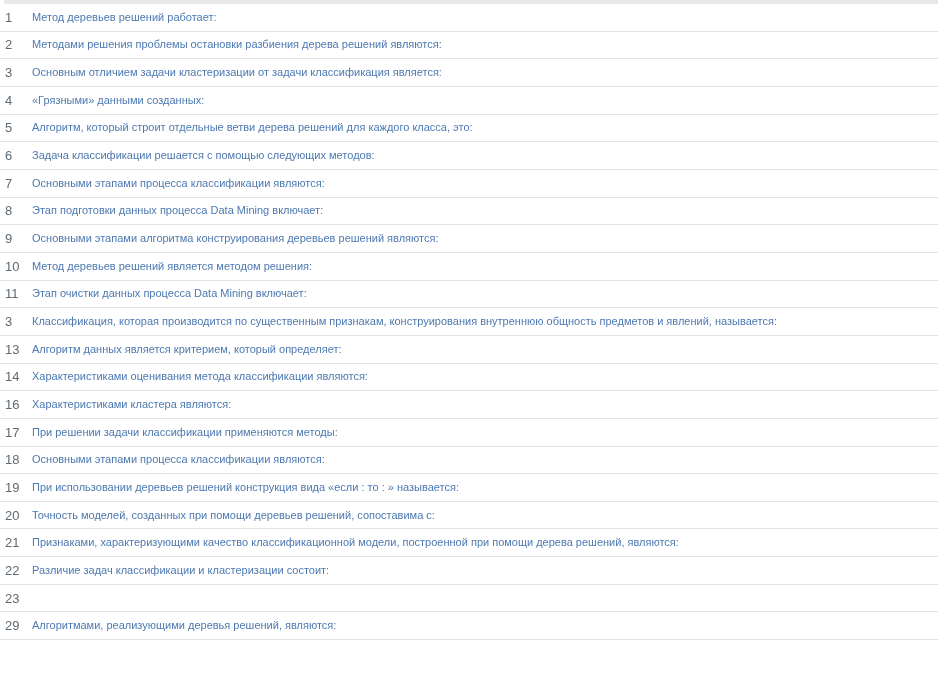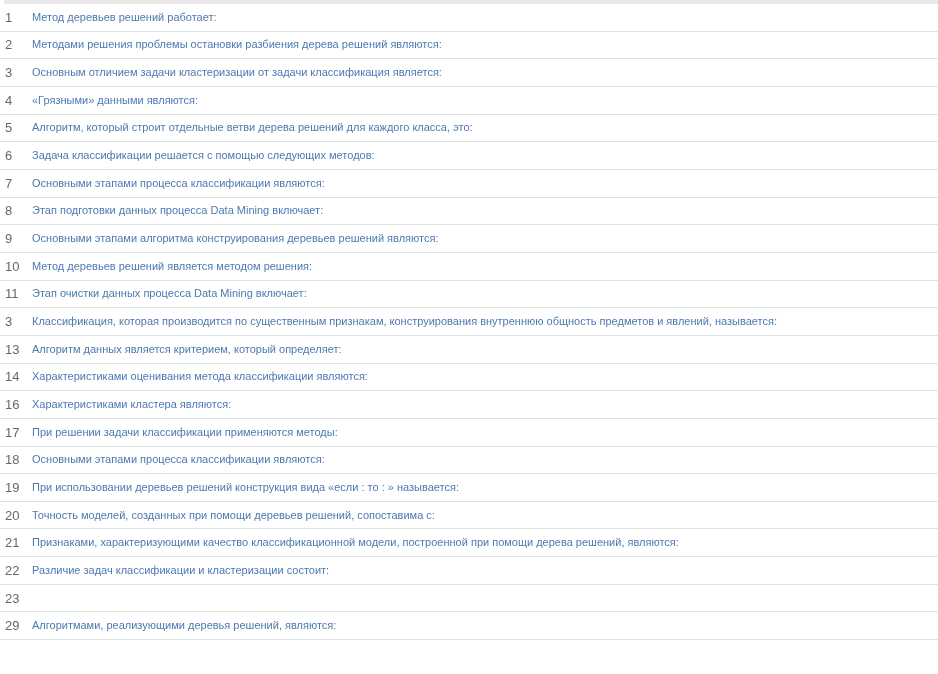--- a/index.html
+++ b/index.html
@@ -66,21 +66,21 @@
     <a class="q">Методами решения проблемы остановки разбиения дерева решений являются:</a>
   </div>
 
   <div class="row">
     <span class="num">3</span>
     <a class="q">Основным отличием задачи кластеризации от задачи классификация является:</a>
   </div>
 
   <div class="row">
     <span class="num">4</span>
-    <a class="q">«Грязными» данными являются:</a>
+    <a class="q">«Грязными» данными созданных:</a>
   </div>
 
   <div class="row">
     <span class="num">5</span>
     <a class="q">Алгоритм, который строит отдельные ветви дерева решений для каждого класса, это:</a>
   </div>
 
   <div class="row">
     <span class="num">6</span>
     <a class="q">Задача классификации решается с помощью следующих методов:</a>

